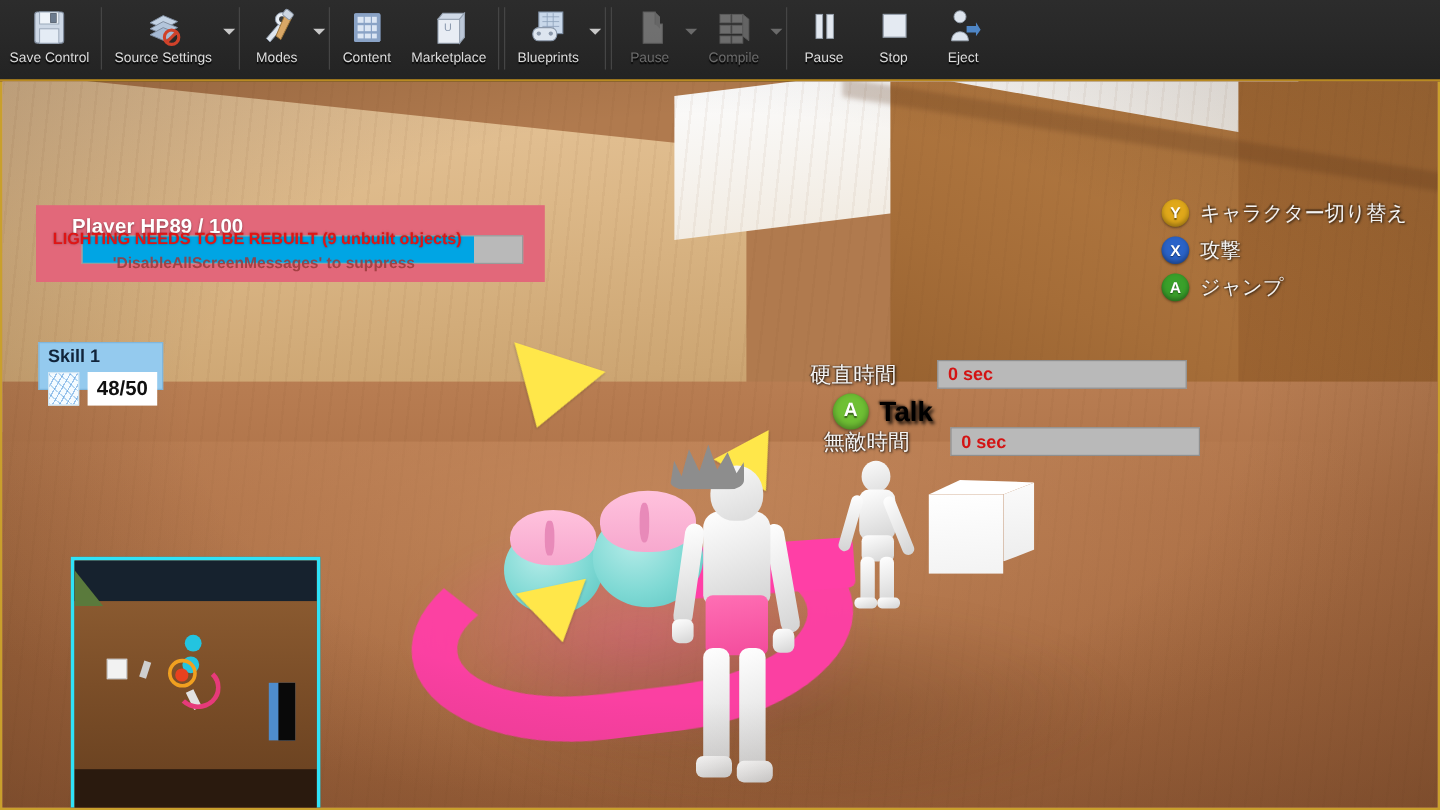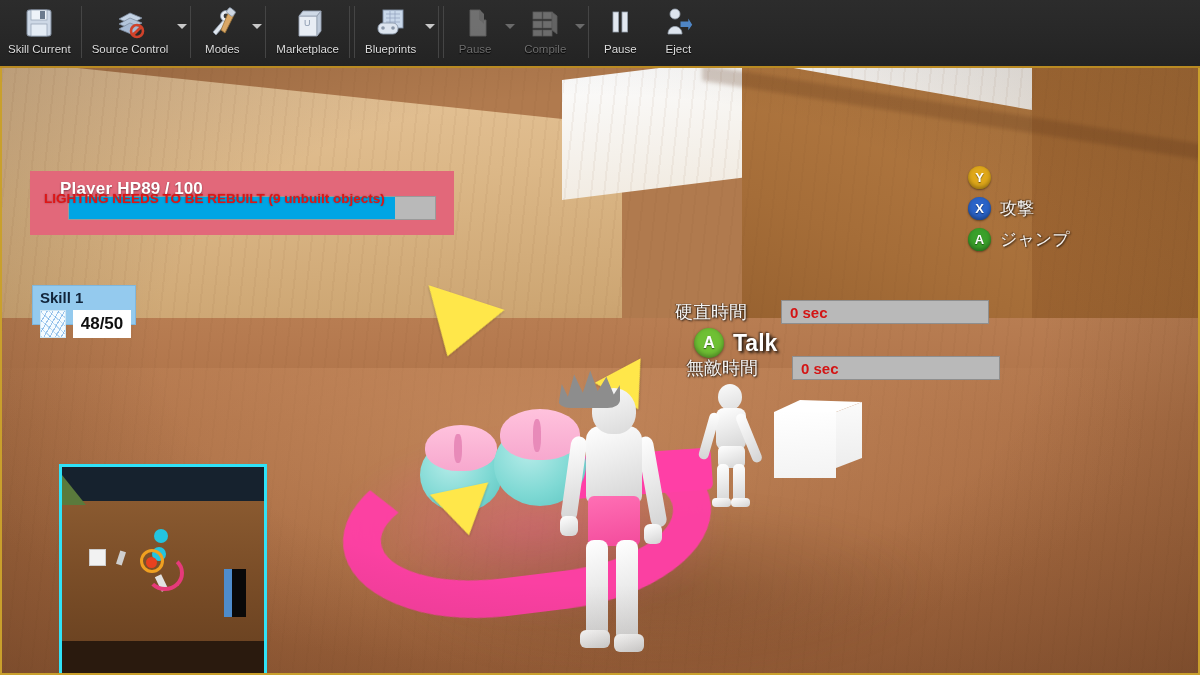--- a/index.html
+++ b/index.html
@@ -278,21 +278,21 @@
   
   .talk{ position:absolute; left:692px; top:260px; display:flex; align-items:center; }
   .talk-btn{
     width:30px; height:30px; border-radius:50%;
     display:flex; align-items:center; justify-content:center;
     font-size:16px; font-weight:bold; color:#ffffff;
     box-shadow:inset 0 -2px 5px rgba(0,0,0,0.35), 0 1px 3px rgba(0,0,0,0.45);
     text-shadow:0 1px 1px rgba(0,0,0,0.5);
   }
   .talk-text{
-    margin-left:9px; font-size:23px; font-weight:bold; color:#ffffff;
+    margin-left:9px; font-size:23px; font-weight:bold; color:#000000;
     text-shadow:2px 2px 3px rgba(0,0,0,0.85), -1px -1px 2px rgba(0,0,0,0.6);
   }
 
   
   .minimap{
     position:absolute; left:57px; top:396px; width:208px; height:222px;
     border:3px solid #2fe2f7; background:#6b4425; overflow:hidden;
   }
   .mm-sky{ position:absolute; left:0; top:0; width:100%; height:34px; background:#16222e; }
   .mm-ground{ position:absolute; left:0; top:34px; width:100%; height:140px;
@@ -328,32 +328,32 @@
 
     <div class="tb-group">
       <div class="tb-btn">
         <svg class="tb-icon" viewBox="0 0 34 34">
           <rect x="5" y="4" width="24" height="26" rx="2" fill="#cdd8e6" stroke="#7f8b9c" stroke-width="1"></rect>
           <rect x="9" y="4" width="16" height="10" fill="#eef3f9" stroke="#9aa7b8" stroke-width="0.8"></rect>
           <rect x="18" y="5" width="5" height="8" fill="#5a6craw"></rect>
           <rect x="18" y="5" width="5" height="8" fill="#6b7a8d"></rect>
           <rect x="9" y="18" width="16" height="12" fill="#e4ecf5" stroke="#9aa7b8" stroke-width="0.8"></rect>
         </svg>
-        <span class="tb-label">Skill Current</span>
+        <span class="tb-label">Save Control</span>
       </div>
       <div class="tb-sep"></div>
       <div class="tb-btn">
         <svg class="tb-icon" viewBox="0 0 34 34">
           <path d="M6 13 L17 7 L29 12 L18 18 Z" fill="#c3d2e4" stroke="#7d8b9e" stroke-width="0.8"></path>
           <path d="M6 18 L17 12 L29 17 L18 23 Z" fill="#b3c5db" stroke="#7d8b9e" stroke-width="0.8"></path>
           <path d="M6 23 L17 17 L29 22 L18 28 Z" fill="#a6bad4" stroke="#7d8b9e" stroke-width="0.8"></path>
           <circle cx="24" cy="25" r="6" fill="none" stroke="#d0422a" stroke-width="2.6"></circle>
           <line x1="20" y1="29" x2="28" y2="21" stroke="#d0422a" stroke-width="2.6"></line>
         </svg>
-        <span class="tb-label">Source Control</span>
+        <span class="tb-label">Source Settings</span>
       </div>
       <div class="tb-caret">
           <span class="caret-glyph"></span>
         </div>
     </div>
 
     <div class="tb-sep"></div>
 
     <div class="tb-group">
       <div class="tb-btn">
@@ -367,20 +367,38 @@
         <span class="tb-label">Modes</span>
       </div>
       <div class="tb-caret">
           <span class="caret-glyph"></span>
         </div>
     </div>
 
     <div class="tb-sep"></div>
 
     <div class="tb-group">
+      <div class="tb-btn">
+        <svg class="tb-icon" viewBox="0 0 34 34">
+          <rect x="6" y="5" width="22" height="24" rx="1.5" fill="#7d97bb" stroke="#5b7falign" stroke-width="0"></rect>
+          <rect x="6" y="5" width="22" height="24" rx="1.5" fill="#8aa3c6" stroke="#5c7false" stroke-width="0"></rect>
+          <g fill="#dce6f4">
+            <rect x="9" y="8" width="5" height="5"></rect>
+              <rect x="15" y="8" width="5" height="5"></rect>
+              <rect x="21" y="8" width="4" height="5"></rect>
+            <rect x="9" y="15" width="5" height="5"></rect>
+              <rect x="15" y="15" width="5" height="5"></rect>
+              <rect x="21" y="15" width="4" height="5"></rect>
+            <rect x="9" y="22" width="5" height="4"></rect>
+              <rect x="15" y="22" width="5" height="4"></rect>
+              <rect x="21" y="22" width="4" height="4"></rect>
+          </g>
+        </svg>
+        <span class="tb-label">Content</span>
+      </div>
       <div class="tb-btn">
         <svg class="tb-icon" viewBox="0 0 34 34">
           <path d="M8 10 L26 10 L26 30 L8 30 Z" fill="#e8edf4" stroke="#97a3b3" stroke-width="0.9"></path>
           <path d="M8 10 L12 5 L30 5 L26 10 Z" fill="#cfd9e6" stroke="#97a3b3" stroke-width="0.9"></path>
           <path d="M26 10 L30 5 L30 25 L26 30 Z" fill="#bcc8d8" stroke="#97a3b3" stroke-width="0.9"></path>
           <text x="13" y="20" font-size="9" fill="#8a99ae" font-family="Liberation Sans, sans-serif">U</text>
         </svg>
         <span class="tb-label">Marketplace</span>
       </div>
     </div>
@@ -450,20 +468,26 @@
 
     <div class="tb-sep"></div>
 
     <div class="tb-group">
       <div class="tb-btn">
         <svg class="tb-icon" viewBox="0 0 34 34">
           <rect x="10" y="6" width="5.5" height="20" fill="#e2e8f0" stroke="#97a1ad" stroke-width="0.8"></rect>
           <rect x="19" y="6" width="5.5" height="20" fill="#e2e8f0" stroke="#97a1ad" stroke-width="0.8"></rect>
         </svg>
         <span class="tb-label">Pause</span>
+      </div>
+      <div class="tb-btn">
+        <svg class="tb-icon" viewBox="0 0 34 34">
+          <rect x="8" y="6" width="19" height="19" fill="#e4eaf2" stroke="#97a1ad" stroke-width="1"></rect>
+        </svg>
+        <span class="tb-label">Stop</span>
       </div>
       <div class="tb-btn">
         <svg class="tb-icon" viewBox="0 0 34 34">
           <circle cx="14" cy="8" r="5" fill="#dde4ed" stroke="#97a1ad" stroke-width="0.8"></circle>
           <path d="M7 28 C7 18, 21 18, 21 28 Z" fill="#dde4ed" stroke="#97a1ad" stroke-width="0.8"></path>
           <path d="M19 14 L29 14 L29 10 L34 18 L29 25 L29 21 L19 21 Z" fill="#4f86c6" transform="scale(0.78) translate(6 6)"></path>
         </svg>
         <span class="tb-label">Eject</span>
       </div>
     </div>
@@ -542,30 +566,32 @@
         <div class="hp-row">
           <span class="hp-label">Player HP</span>
           <span class="hp-value">89 / 100</span>
         </div>
       </div>
       <div class="hp-track">
         <div class="hp-fill" id="hp-fill" style="width: 89%; background: rgb(0, 165, 228);"></div>
       </div>
 
       <div class="light-warn" style="color: rgb(224, 21, 21);">LIGHTING NEEDS TO BE REBUILT (9 unbuilt objects)</div>
+      <div class="light-warn-2">'DisableAllScreenMessages' to suppress</div>
 
       <div class="skill" style="background: rgb(148, 202, 238);">
         <div class="skill-title">Skill 1</div>
         <div class="skill-icon"></div>
         <div class="skill-count">48/50</div>
       </div>
 
       <div class="controls">
         <div class="ctrl-row">
           <span class="ctrl-btn" id="btn-y" style="background: rgb(224, 168, 26);">Y</span>
+          <span class="ctrl-label">キャラクター切り替え</span>
         </div>
         <div class="ctrl-row">
           <span class="ctrl-btn" id="btn-x" style="background: rgb(42, 99, 200);">X</span>
           <span class="ctrl-label">攻撃</span>
         </div>
         <div class="ctrl-row">
           <span class="ctrl-btn" id="btn-a" style="background: rgb(58, 160, 42);">A</span>
           <span class="ctrl-label">ジャンプ</span>
         </div>
       </div>

